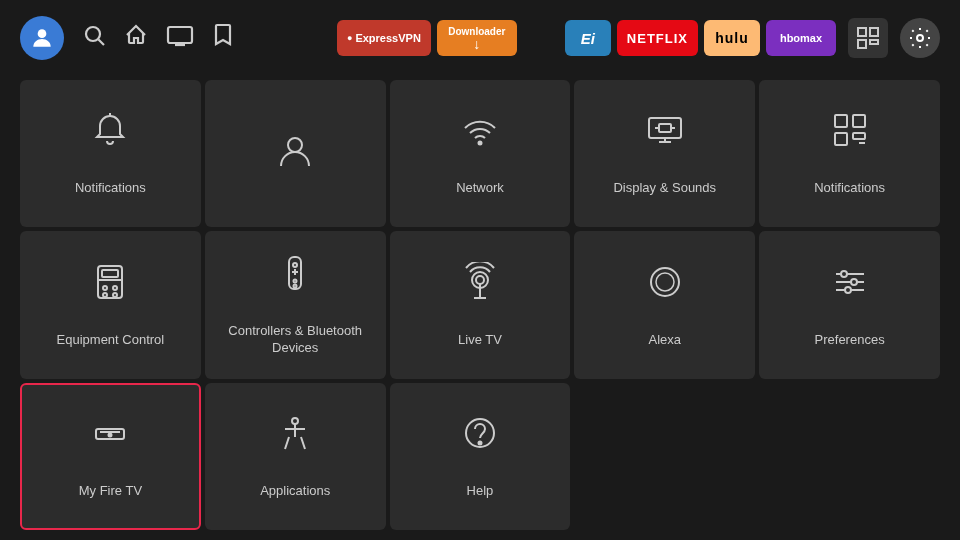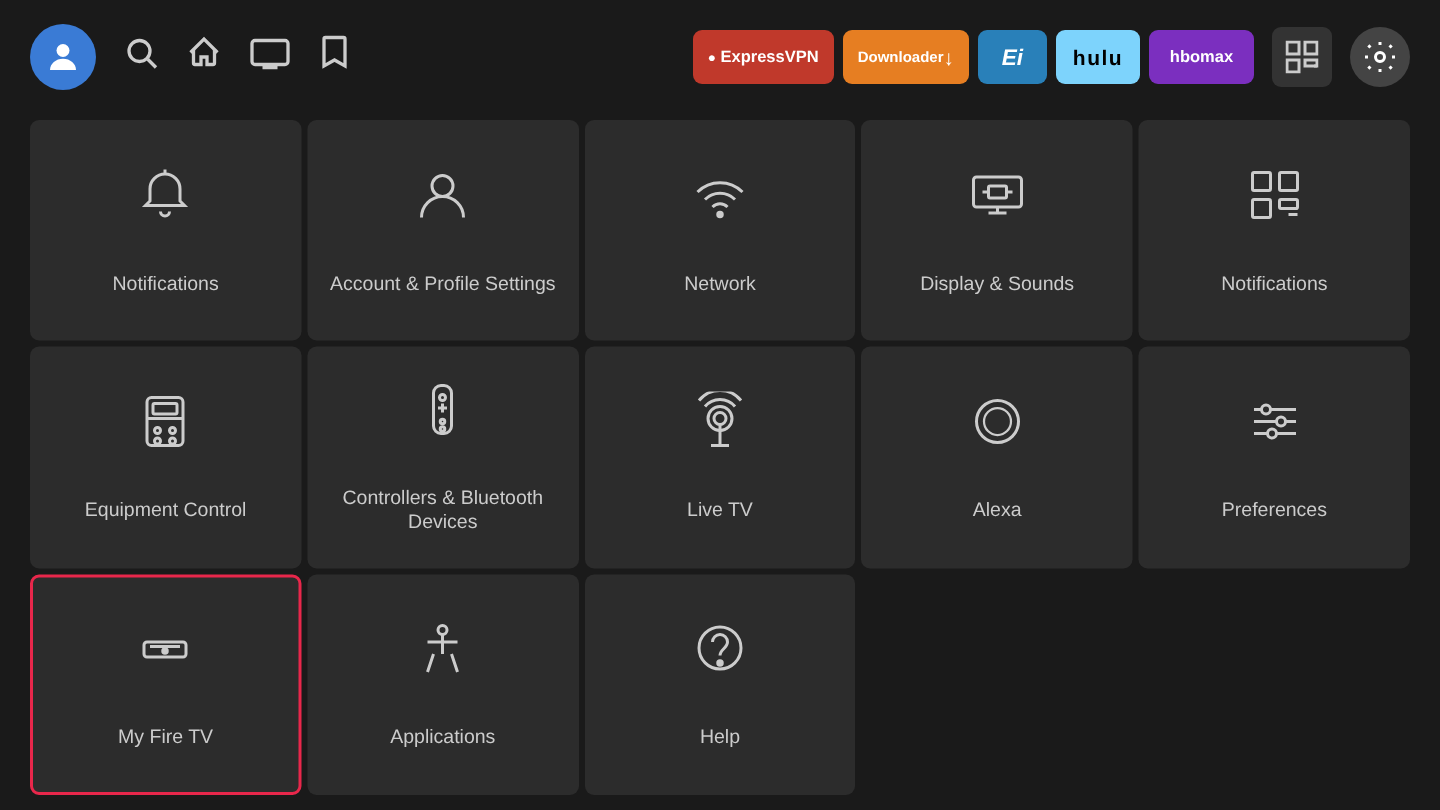--- a/index.html
+++ b/index.html
@@ -55,21 +55,21 @@
       justify-content: center;
       font-size: 11px;
       font-weight: bold;
       padding: 0 10px;
       cursor: pointer;
     }
     .app-expressvpn { background: #c0392b; color: #fff; min-width: 80px; }
     .app-downloader { background: #e67e22; color: #fff; min-width: 80px; }
     .app-ei { background: #2980b9; color: #fff; min-width: 46px; }
     .app-netflix { background: #e50914; color: #fff; min-width: 70px; letter-spacing:1px; }
-    .app-hulu { background: #7dd3fc; color: #000; min-width: 56px; }
+    .app-hulu { background: #fdba74; color: #000; min-width: 56px; }
     .app-hbomax { background: #7b2fbf; color: #fff; min-width: 70px; }
     .nav-grid-btn {
       width: 40px;
       height: 40px;
       border-radius: 6px;
       background: #333;
       display: flex;
       align-items: center;
       justify-content: center;
       font-size: 20px;
@@ -166,25 +166,26 @@
       <svg width="22" height="24" viewBox="0 0 22 24" fill="none" stroke="#ccc" stroke-width="2.2">
         <path d="M5 2h12a1 1 0 011 1v18l-7-4-7 4V3a1 1 0 011-1z"></path>
       </svg>
     </div>
   </div>
 
   <div class="nav-apps">
     <div class="app-badge app-expressvpn">
       <span style="font-size:9px; font-weight:bold;">●</span>&nbsp;ExpressVPN
     </div>
-    <div class="app-badge app-downloader" style="flex-direction:row; gap:0; font-size:10px;">
+    <div class="app-badge app-downloader" style="flex-direction:column; gap:0; font-size:10px;">
       <span>Downloader</span>
       <span style="font-size:14px; line-height:1;">↓</span>
     </div>
-    <div class="app-badge app-ei" style="font-size:15px; font-style:italic; font-weight:bold;">Ei</div>
+    <div class="app-badge app-ei" style="font-size:15px; font-style:italic; font-weight:bold;margin-left:42px;">Ei</div>
+    <div class="app-badge app-netflix" style="font-size:13px; letter-spacing:1px;">NETFLIX</div>
     <div class="app-badge app-hulu" style="font-size:14px; font-weight:900; letter-spacing:1px;">hulu</div>
     <div class="app-badge app-hbomax" style="font-size:11px; font-weight:bold;">hbomax</div>
   </div>
 
   <div class="nav-grid-btn">
     <svg width="22" height="22" viewBox="0 0 22 22" fill="none" stroke="#ccc" stroke-width="2">
       <rect x="1" y="1" width="8" height="8"></rect>
       <rect x="13" y="1" width="8" height="8"></rect>
       <rect x="1" y="13" width="8" height="8"></rect>
       <rect x="13" y="13" width="8" height="4"></rect>
@@ -212,21 +213,20 @@
     <div class="tile-label">Notifications</div>
   </div>
 
   <div class="settings-tile">
     <div class="tile-icon">
       <svg class="svg-icon" viewBox="0 0 40 40" fill="none" stroke="#ccc" stroke-width="2">
         <circle cx="20" cy="14" r="7"></circle>
         <path d="M6 35c0-7.7 6.3-14 14-14s14 6.3 14 14"></path>
       </svg>
     </div>
-    <div class="tile-label">Account &amp; Profile Settings</div>
   </div>
 
   <div class="settings-tile">
     <div class="tile-icon">
       <svg class="svg-icon" viewBox="0 0 40 40" fill="none" stroke="#ccc" stroke-width="2">
         <path d="M5 18c8.3-8.3 21.7-8.3 30 0"></path>
         <path d="M10 23c5.5-5.5 14.5-5.5 20 0"></path>
         <path d="M15 28c2.8-2.8 7.2-2.8 10 0"></path>
         <circle cx="20" cy="33" r="1.5" fill="#ccc"></circle>
       </svg>

